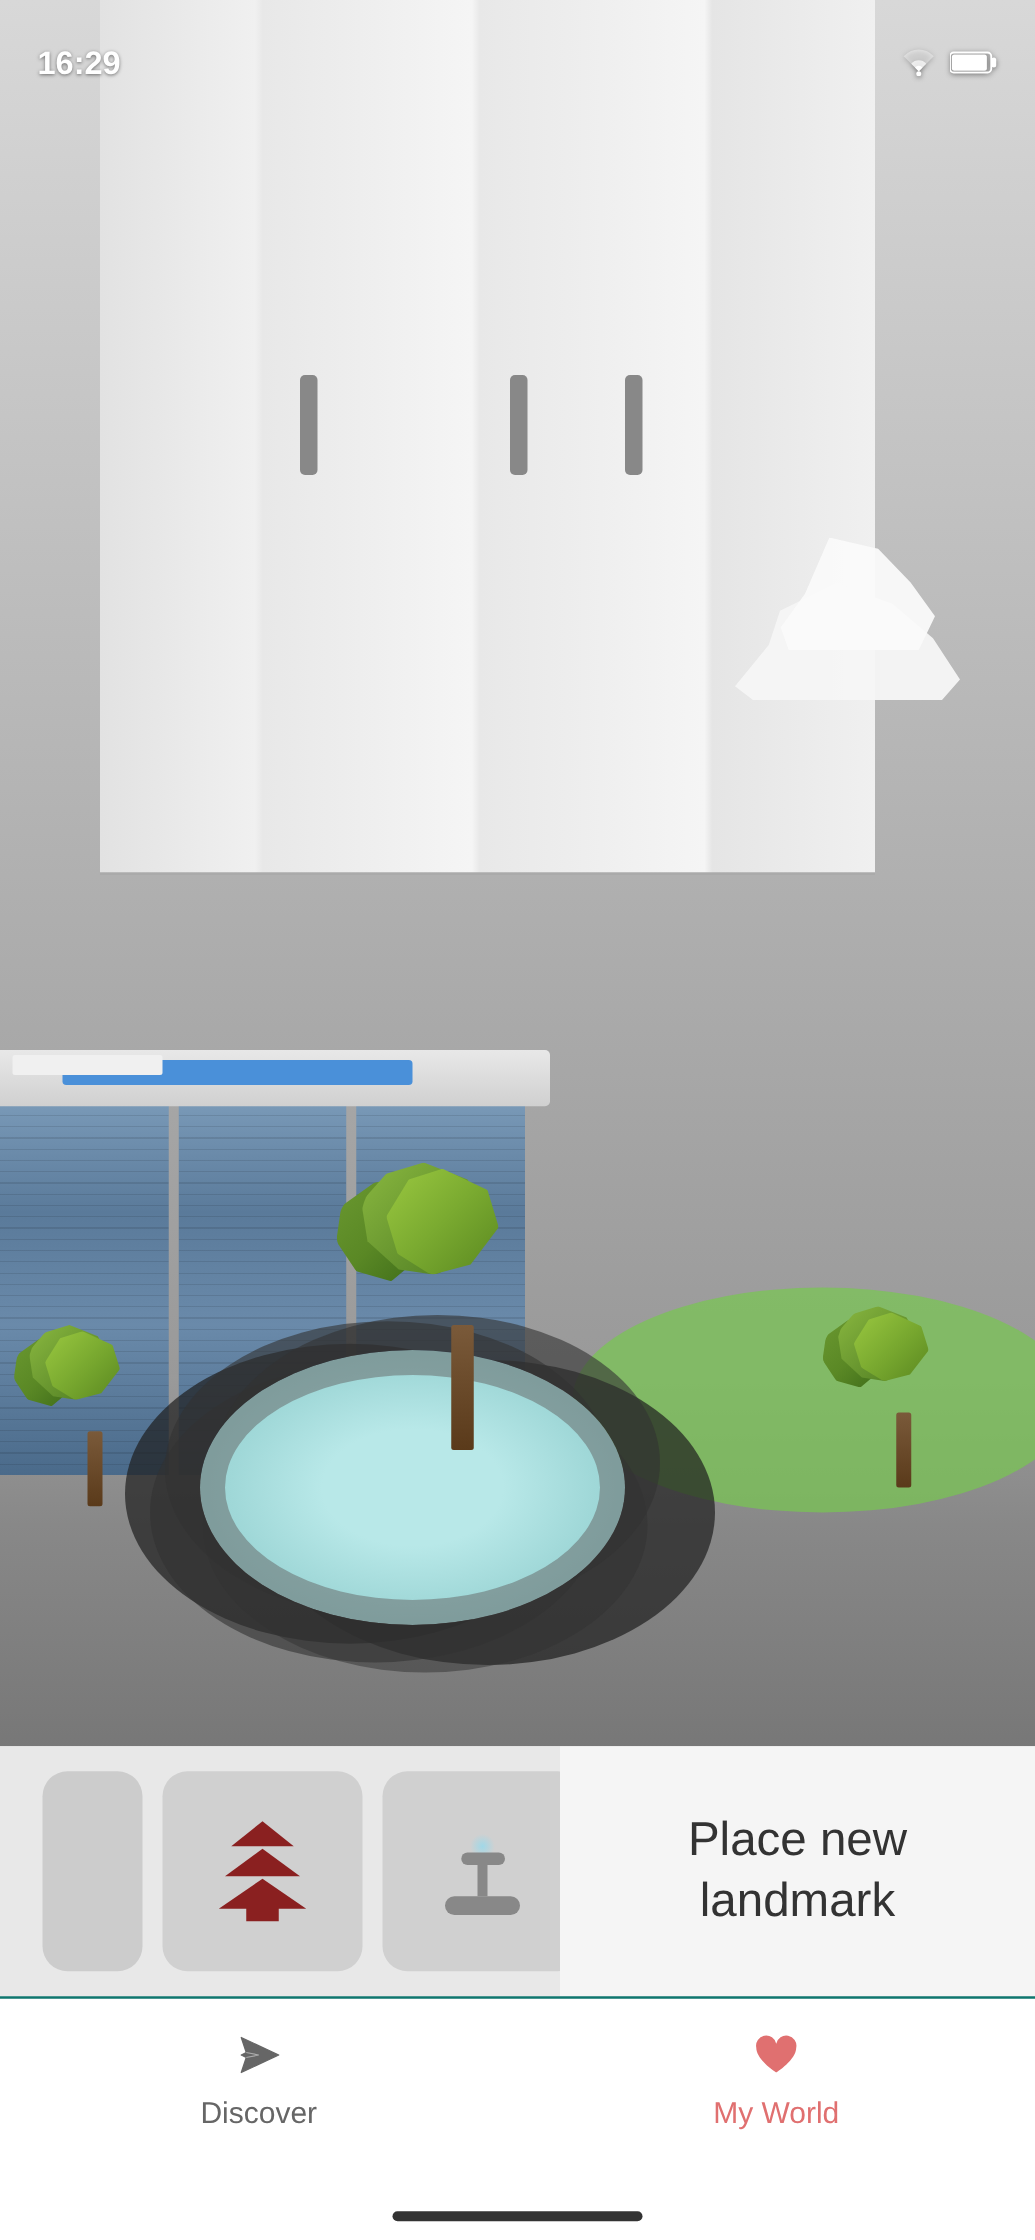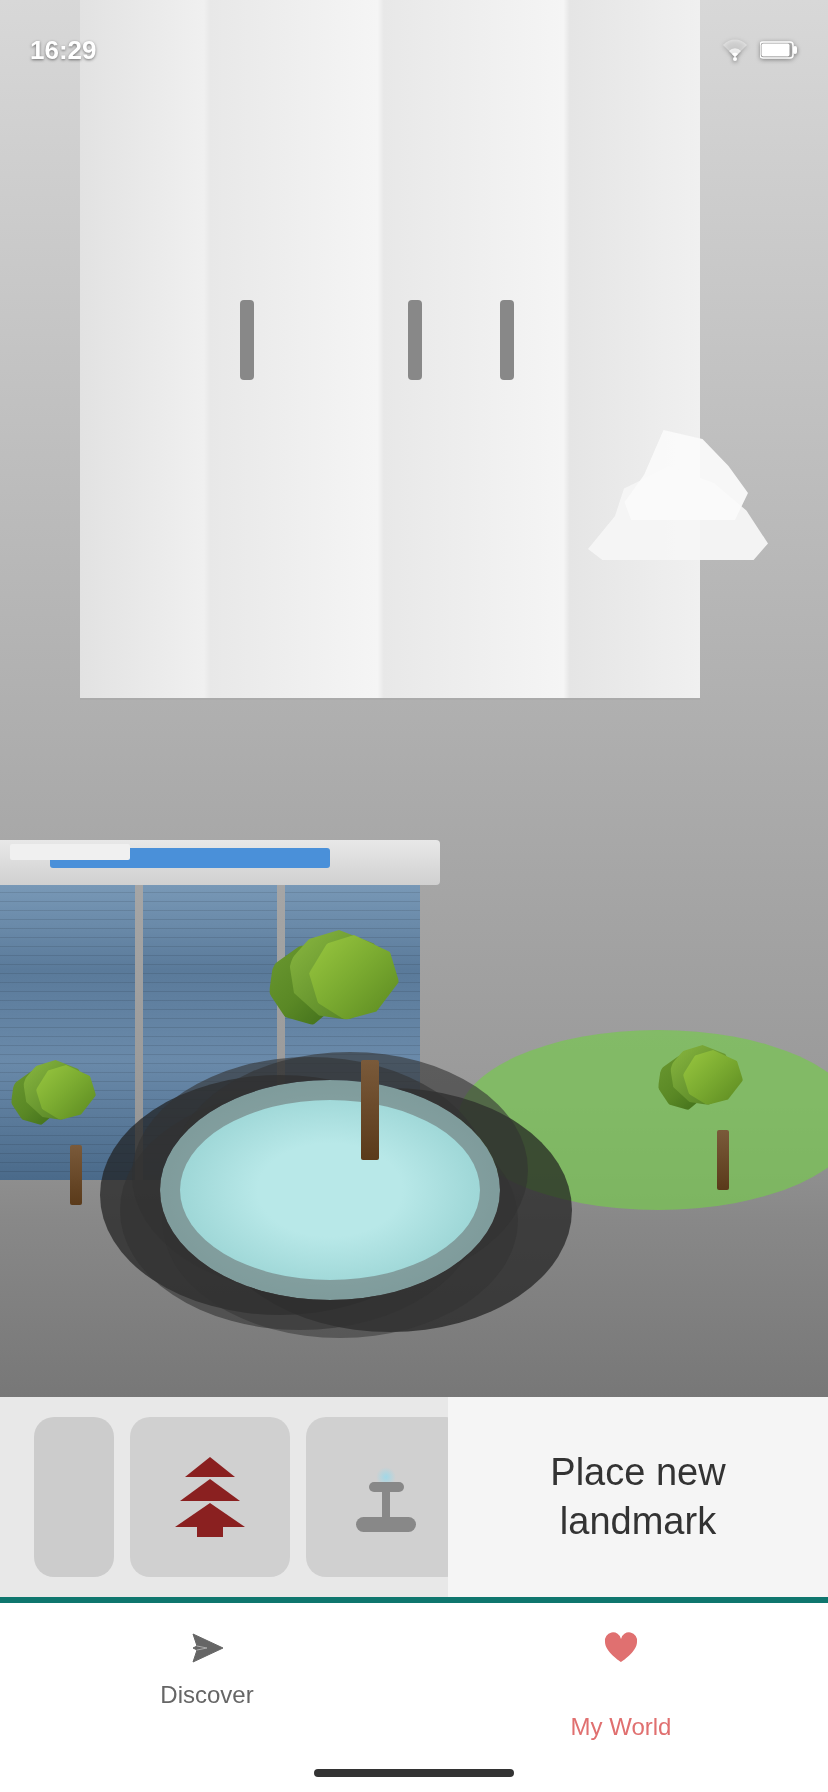--- a/index.html
+++ b/index.html
@@ -555,21 +555,21 @@
       position: absolute;
       bottom: 0;
       left: 0;
       width: 828px;
       height: 195px;
       background: white;
       display: flex;
       align-items: flex-start;
       justify-content: flex-end;
       padding-top: 20px;
-      border-top: 6px solid #0f766e;
+      border-top: 2px solid #0f766e;
     }
 
     .tab-item {
       display: flex;
       flex-direction: column;
       align-items: center;
       gap: 8px;
       cursor: pointer;
       flex: 1;
     }
@@ -582,21 +582,20 @@
       justify-content: center;
     }
 
     .tab-label {
       font-size: 24px;
       color: #666;
     }
 
     .tab-label.active {
       color: #e07070;
-      margin-top: 32px;
     }
 
     
     .home-indicator {
       position: absolute;
       bottom: 15px;
       left: 50%;
       transform: translateX(-50%);
       width: 200px;
       height: 8px;

